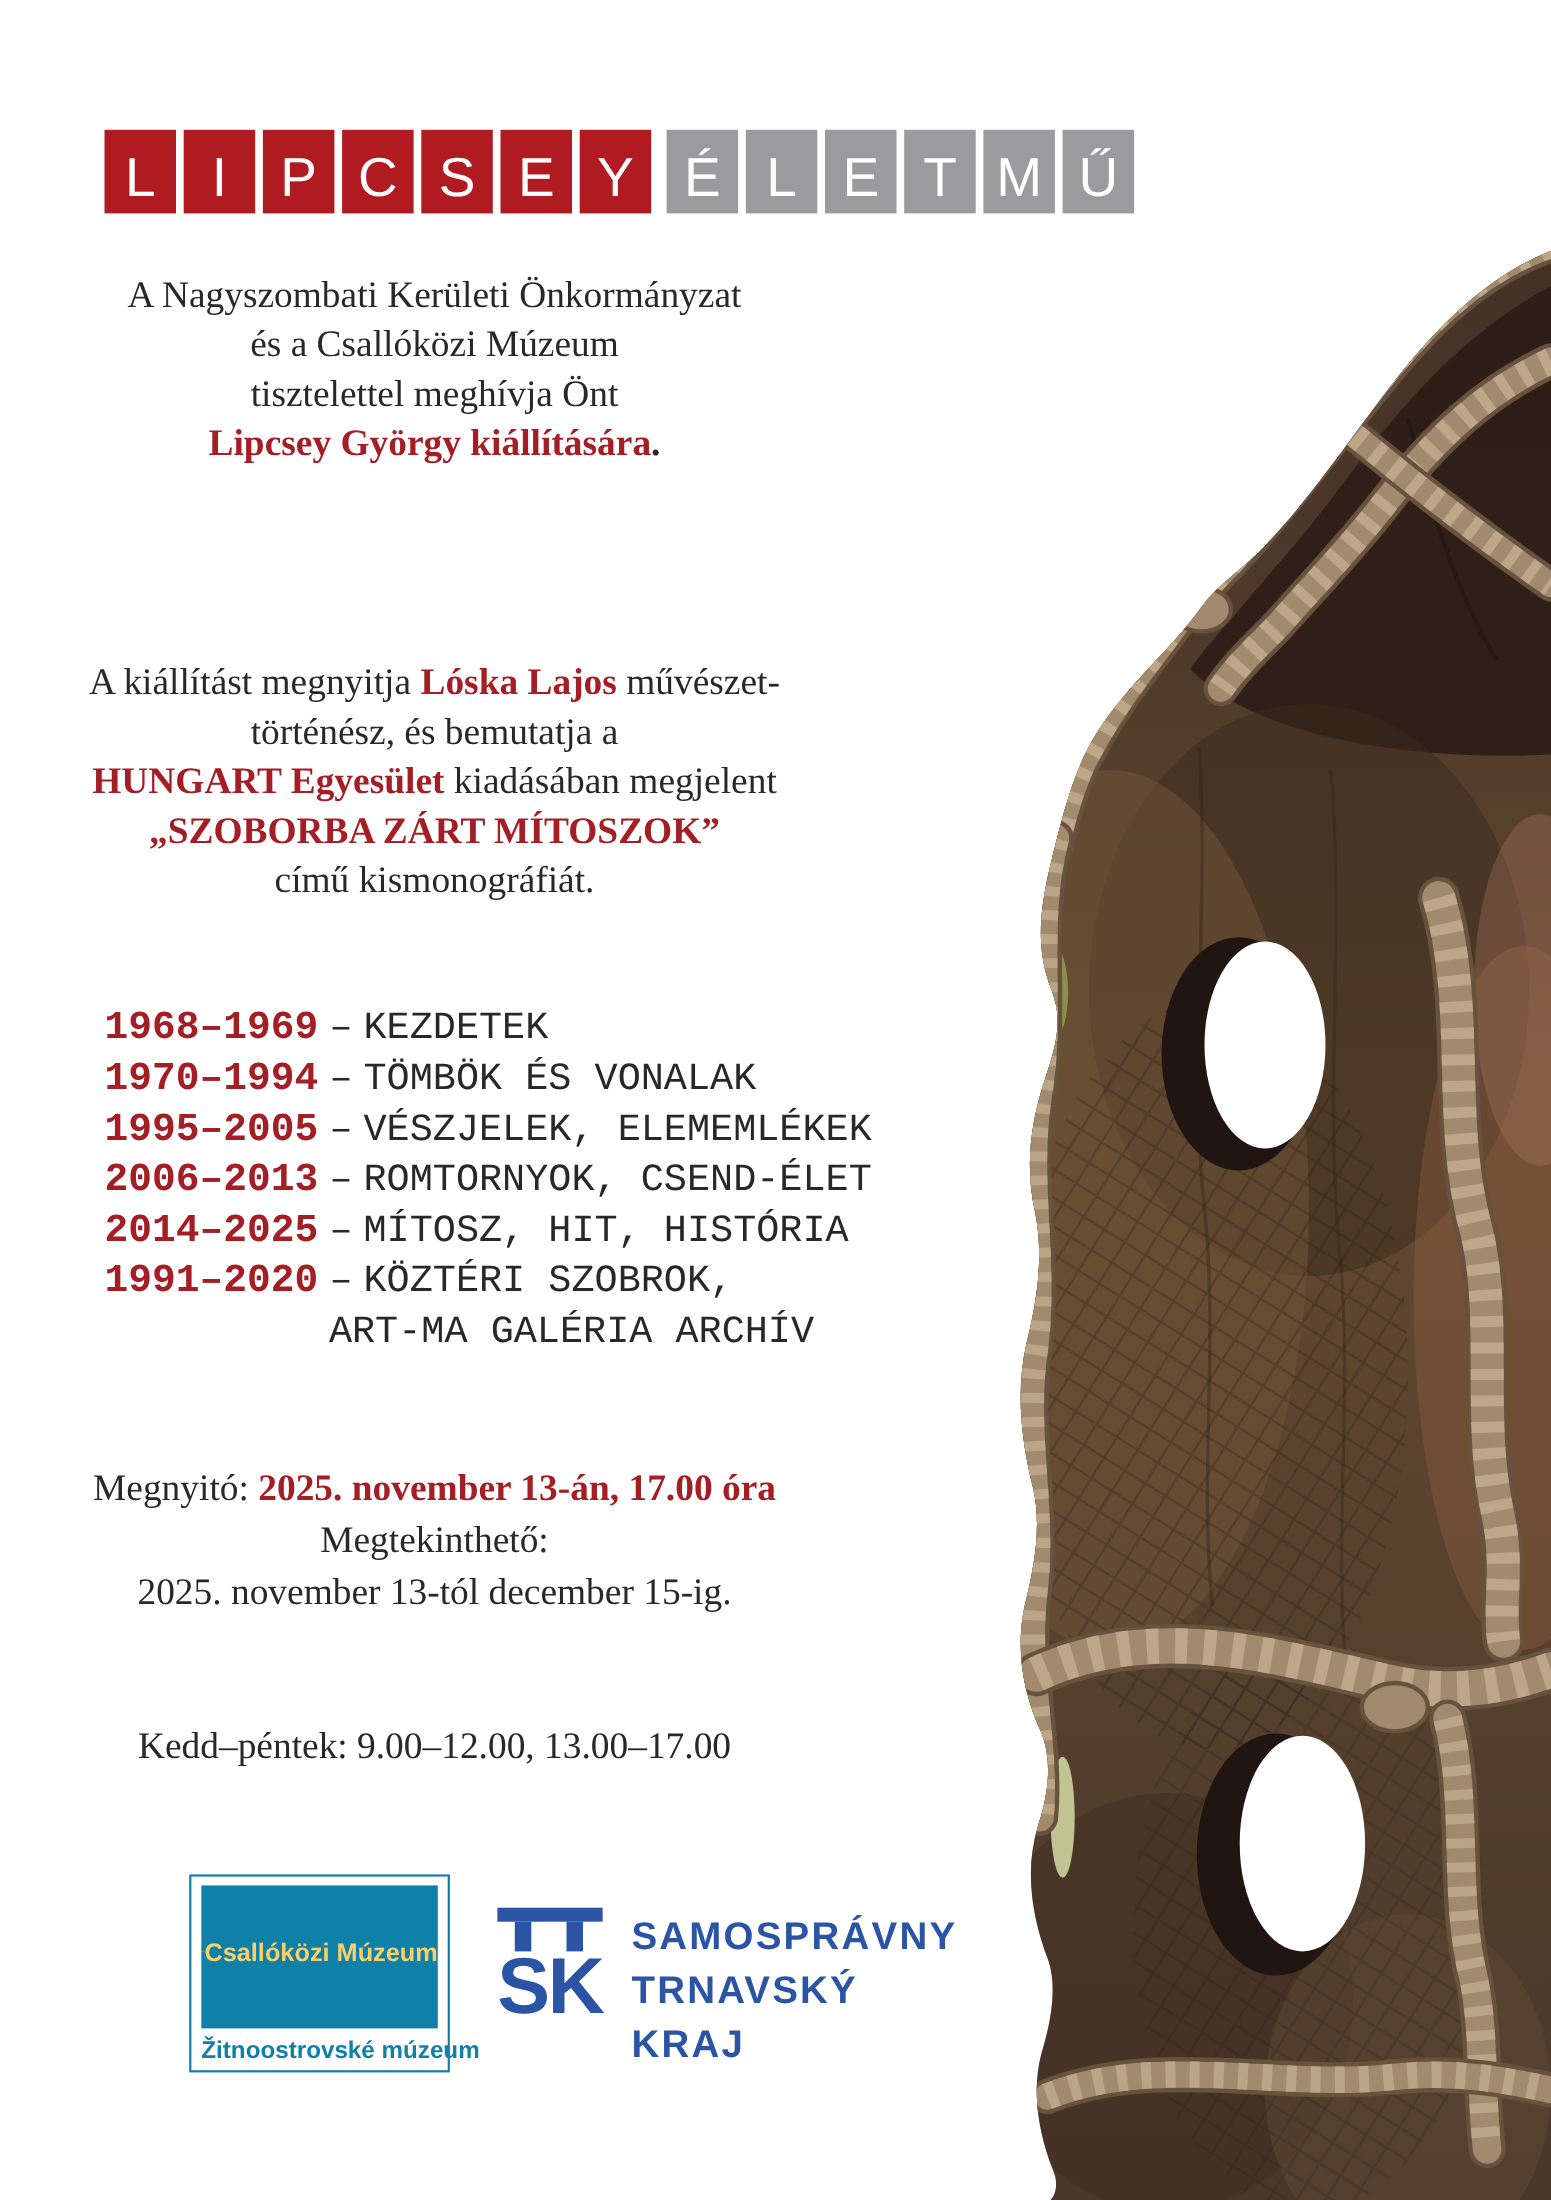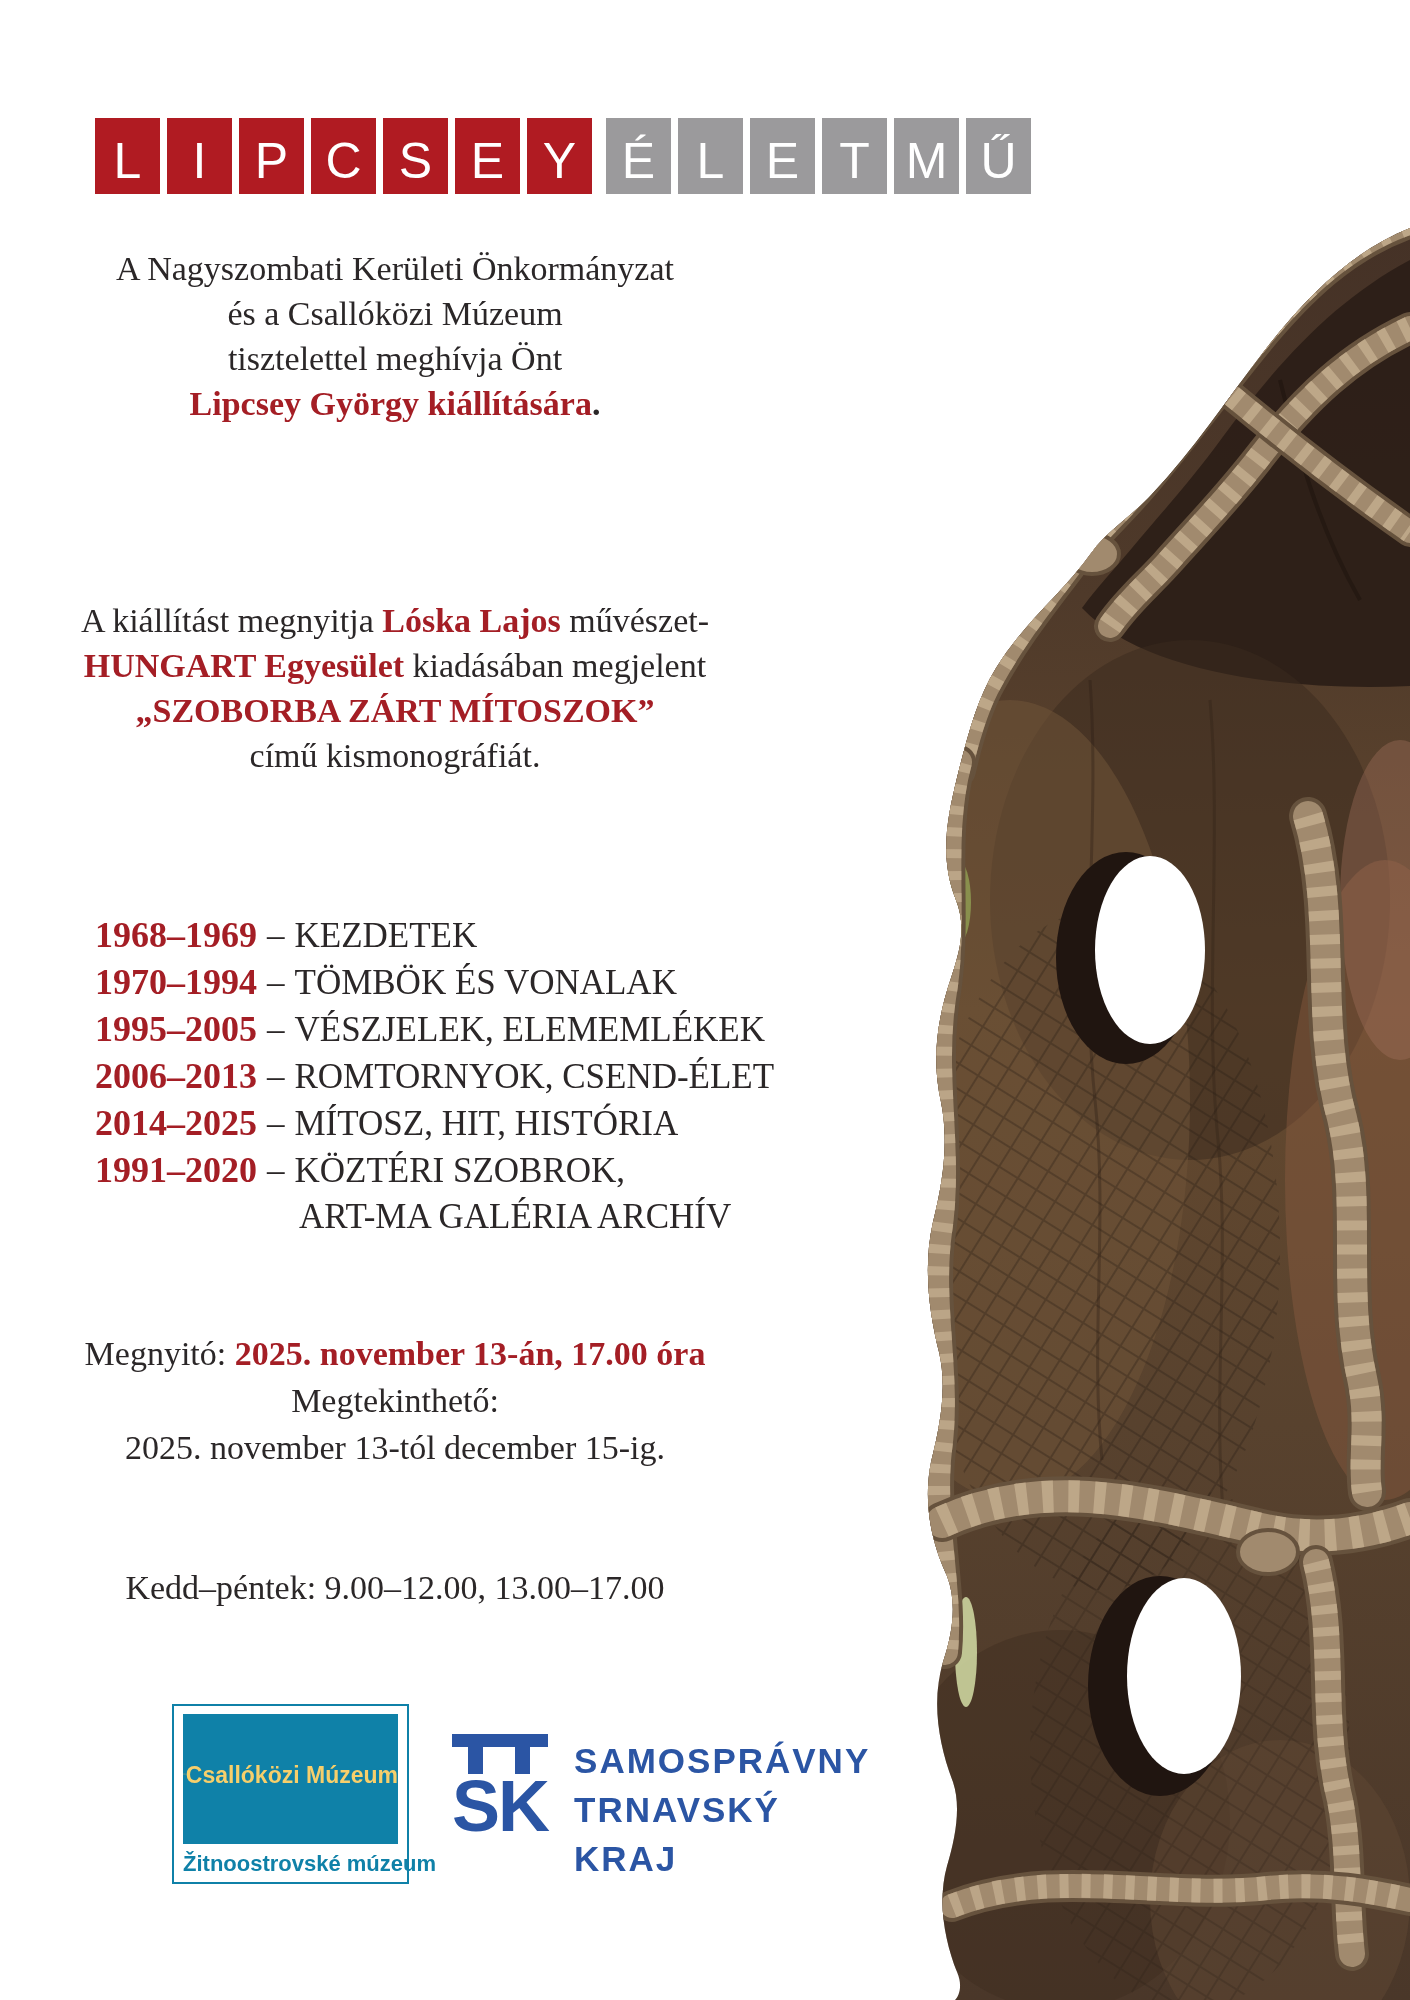--- a/index.html
+++ b/index.html
@@ -20,21 +20,21 @@
   .lbox.red{background:#b01b22;}
   .lbox.gray{background:#9b9a9c;}
 
   
   .col{position:absolute;left:0;width:790px;text-align:center;}
   .p1{top:246px;font-size:34px;line-height:45px;}
   .p2{top:598px;font-size:34px;line-height:45px;}
   .red-b{color:#a41e25;font-weight:bold;}
   .dark{color:#2b2728;}
 
-  .periods{position:absolute;left:95px;top:912px;text-align:left;font-size:35px;line-height:46px;}
+  .periods{position:absolute;left:95px;top:912px;text-align:left;font-size:35px;line-height:46px;font-family:Liberation Mono, monospace;}
   .periods .years{color:#a41e25;font-weight:bold;font-size:36px;}
   .periods .dash{margin:0 10px;}
   .periods .cont{margin-left:204px;}
 
   .schedule{top:1330px;font-size:34px;line-height:47px;}
   .hours{top:1564px;font-size:34px;line-height:47px;}
 
   
   .muz-logo{
     position:absolute;left:172px;top:1704px;width:237px;height:180px;
@@ -110,20 +110,21 @@
 
 <div class="col p1">
   <div>A Nagyszombati Kerületi Önkormányzat</div>
   <div>és a Csallóközi Múzeum</div>
   <div>tisztelettel meghívja Önt</div>
   <div><span class="red-b">Lipcsey György kiállítására</span><span class="dark" style="font-weight:bold">.</span></div>
 </div>
 
 <div class="col p2">
   <div><span>A kiállítást megnyitja </span><span class="red-b">Lóska Lajos</span><span> művészet-</span></div>
+  <div>történész, és bemutatja a</div>
   <div><span class="red-b">HUNGART Egyesület</span><span> kiadásában megjelent</span></div>
   <div><span class="red-b">„SZOBORBA ZÁRT MÍTOSZOK”</span></div>
   <div>című kismonográfiát.</div>
 </div>
 
 <div class="periods">
   <div><span class="years">1968–1969</span><span class="dash">–</span><span>KEZDETEK</span></div>
   <div><span class="years">1970–1994</span><span class="dash">–</span><span>TÖMBÖK ÉS VONALAK</span></div>
   <div><span class="years">1995–2005</span><span class="dash">–</span><span>VÉSZJELEK, ELEMEMLÉKEK</span></div>
   <div><span class="years">2006–2013</span><span class="dash">–</span><span>ROMTORNYOK, CSEND-ÉLET</span></div>

